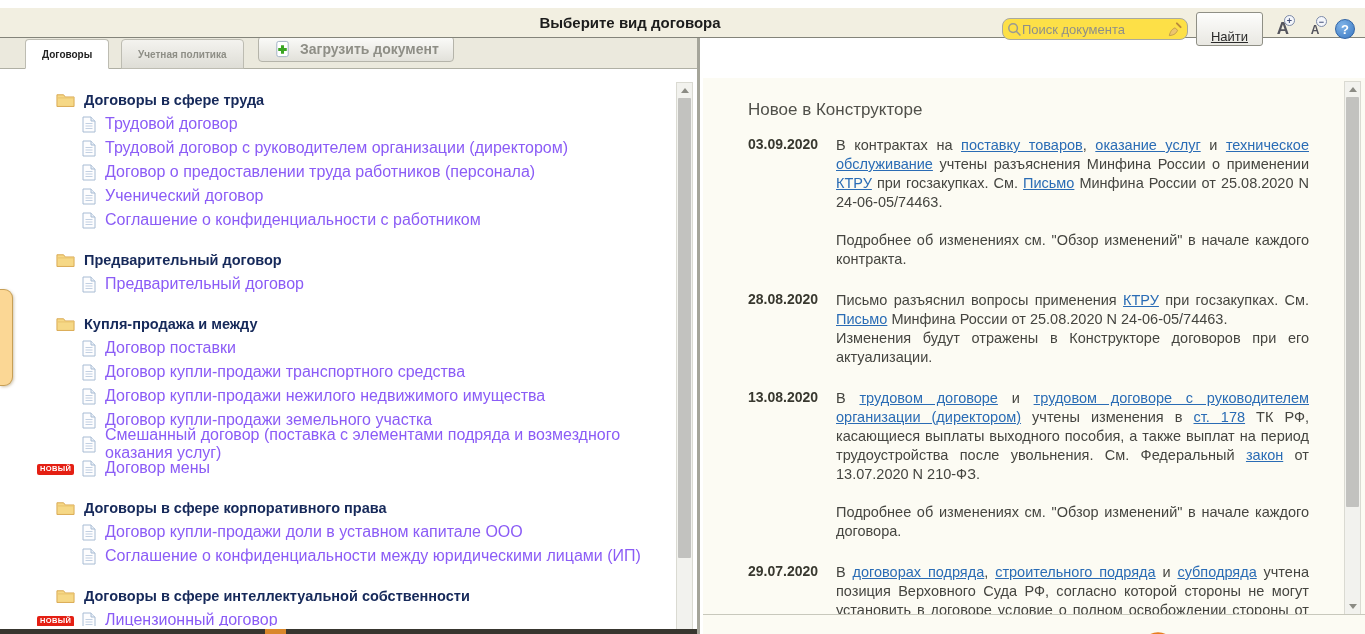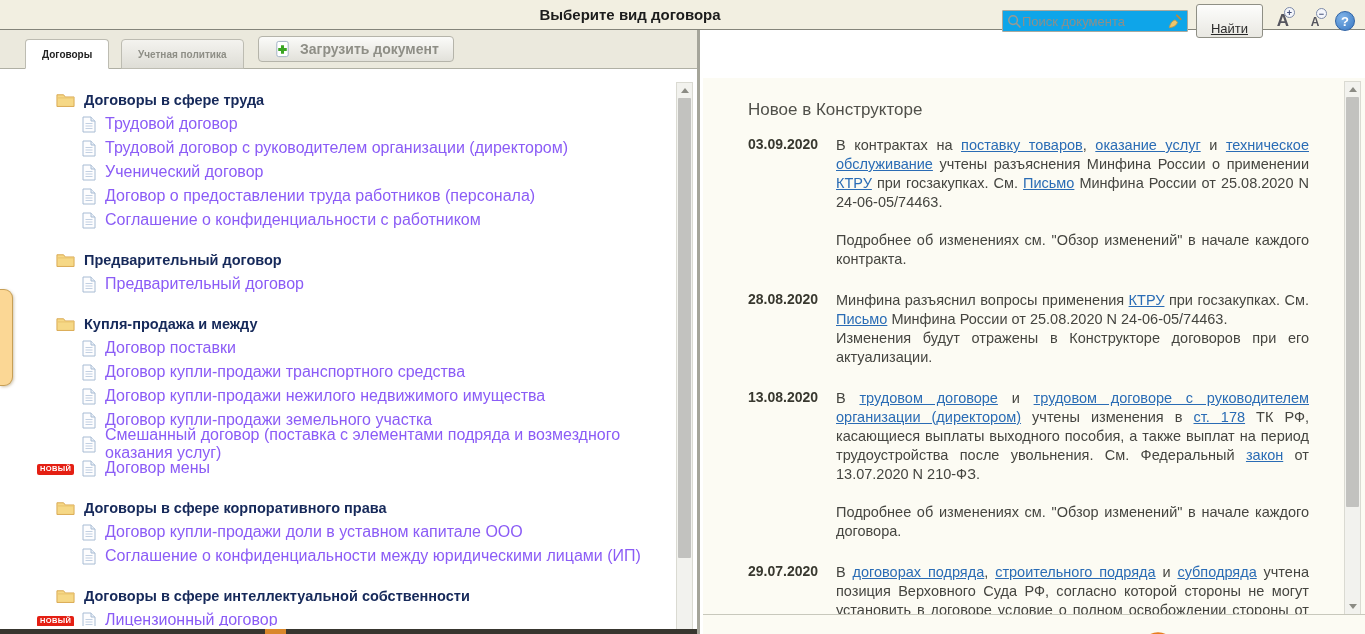--- a/index.html
+++ b/index.html
@@ -1,26 +1,26 @@
 <!DOCTYPE html>
 <html><head>
 <meta charset="utf-8">
 <style>
   * { margin:0; padding:0; box-sizing:border-box; }
   html,body { width:1365px; height:634px; overflow:hidden; }
   body { font-family:"Liberation Sans", sans-serif; background:#fff; position:relative; }
 
   
-  .topbar { position:absolute; left:0; top:0; width:1365px; height:30px;
+  .topbar { position:absolute; left:0; top:8px; width:1365px; height:30px;
             background:#f2efe1; border-bottom:1px solid #84847a; z-index:30; }
   .app-title { position:absolute; left:0; top:6px; width:1260px; text-align:center;
                font-size:15px; font-weight:bold; color:#1c1c1c; }
   .search-wrap { position:absolute; right:10px; top:4px; display:flex; align-items:center; gap:8px; }
-  .search-box { display:flex; align-items:center; width:186px; height:22px; background:#0ea5e9;
-                border:1px solid #a9a99f; border-radius:1px; padding:0 4px; }
+  .search-box { display:flex; align-items:center; width:186px; height:22px; background:#fde047;
+                border:1px solid #a9a99f; border-radius:8px; padding:0 4px; }
   .search-box input { border:none; outline:none; flex:1; font-size:13px; color:#444;
                       font-family:"Liberation Sans",sans-serif; background:transparent; min-width:0; }
   .search-box input::placeholder { color:#8f8f88; }
   .btn-find { height:24px; padding:16px 14px; font-size:13px; color:#2b2b2b;
               background:linear-gradient(#fdfdfc,#e9e8e2); border:1px solid #8f8f85;
               border-radius:3px; cursor:pointer; font-family:"Liberation Sans",sans-serif;text-decoration:underline; }
   .font-ico { position:relative; font-weight:bold; color:#55555e; cursor:pointer; width:24px; text-align:center; }
   .font-ico .base { font-size:17px; }
   .font-ico.small .base { font-size:12px; }
   .font-ico .mod { position:absolute; top:-4px; right:0; font-size:9px; width:11px; height:11px; line-height:10px;
@@ -173,31 +173,31 @@
         <span class="titem-label">Трудовой договор с руководителем организации (директором)</span>
       </div>
       <div class="titem">
         <span>
           <svg width="14" height="17" viewBox="0 0 14 17">
             <path d="M1 1h8l4 4v11H1z" fill="#fdfdfe" stroke="#a8bcd4"></path>
             <path d="M9 1v4h4" fill="#e8eef6" stroke="#a8bcd4"></path>
             <path d="M3.5 7.5h7M3.5 10h7M3.5 12.5h7" stroke="#c2d0e2" stroke-width="1.1"></path>
           </svg>
         </span>
+        <span class="titem-label">Договор о предоставлении труда работников (персонала)</span>
+      </div>
+      <div class="titem">
+        <span>
+          <svg width="14" height="17" viewBox="0 0 14 17">
+            <path d="M1 1h8l4 4v11H1z" fill="#fdfdfe" stroke="#a8bcd4"></path>
+            <path d="M9 1v4h4" fill="#e8eef6" stroke="#a8bcd4"></path>
+            <path d="M3.5 7.5h7M3.5 10h7M3.5 12.5h7" stroke="#c2d0e2" stroke-width="1.1"></path>
+          </svg>
+        </span>
         <span class="titem-label">Ученический договор</span>
-      </div>
-      <div class="titem">
-        <span>
-          <svg width="14" height="17" viewBox="0 0 14 17">
-            <path d="M1 1h8l4 4v11H1z" fill="#fdfdfe" stroke="#a8bcd4"></path>
-            <path d="M9 1v4h4" fill="#e8eef6" stroke="#a8bcd4"></path>
-            <path d="M3.5 7.5h7M3.5 10h7M3.5 12.5h7" stroke="#c2d0e2" stroke-width="1.1"></path>
-          </svg>
-        </span>
-        <span class="titem-label">Договор о предоставлении труда работников (персонала)</span>
       </div>
       <div class="titem">
         <span>
           <svg width="14" height="17" viewBox="0 0 14 17">
             <path d="M1 1h8l4 4v11H1z" fill="#fdfdfe" stroke="#a8bcd4"></path>
             <path d="M9 1v4h4" fill="#e8eef6" stroke="#a8bcd4"></path>
             <path d="M3.5 7.5h7M3.5 10h7M3.5 12.5h7" stroke="#c2d0e2" stroke-width="1.1"></path>
           </svg>
         </span>
         <span class="titem-label">Соглашение о конфиденциальности с работником</span>
@@ -363,21 +363,21 @@
           <div class="news-item">
             <span class="news-date">03.09.2020</span>
             <div class="news-body">
               <p><span>В контрактах на </span><a class="news-link">поставку товаров</a><span>, </span><a class="news-link">оказание услуг</a><span> и </span><a class="news-link">техническое обслуживание</a><span> учтены разъяснения Минфина России о применении </span><a class="news-link">КТРУ</a><span> при госзакупках. См. </span><a class="news-link">Письмо</a><span> Минфина России от 25.08.2020 N 24-06-05/74463.</span></p>
               <p class="gap"><span>Подробнее об изменениях см. "Обзор изменений" в начале каждого контракта.</span></p>
             </div>
           </div>
           <div class="news-item">
             <span class="news-date">28.08.2020</span>
             <div class="news-body">
-              <p><span>Минфина разъяснил вопросы применения </span><a class="news-link">КТРУ</a><span> при госзакупках. См. </span><a class="news-link">Письмо</a><span> Минфина России от 25.08.2020 N 24-06-05/74463.</span></p>
+              <p><span>Письмо разъяснил вопросы применения </span><a class="news-link">КТРУ</a><span> при госзакупках. См. </span><a class="news-link">Письмо</a><span> Минфина России от 25.08.2020 N 24-06-05/74463.</span></p>
               <p><span>Изменения будут отражены в Конструкторе договоров при его актуализации.</span></p>
             </div>
           </div>
           <div class="news-item">
             <span class="news-date">13.08.2020</span>
             <div class="news-body">
               <p><span>В </span><a class="news-link">трудовом договоре</a><span> и </span><a class="news-link">трудовом договоре с руководителем организации (директором)</a><span> учтены изменения в </span><a class="news-link">ст. 178</a><span> ТК РФ, касающиеся выплаты выходного пособия, а также выплат на период трудоустройства после увольнения. См. Федеральный </span><a class="news-link">закон</a><span> от 13.07.2020 N 210-ФЗ.</span></p>
               <p class="gap"><span>Подробнее об изменениях см. "Обзор изменений" в начале каждого договора.</span></p>
             </div>
           </div>

